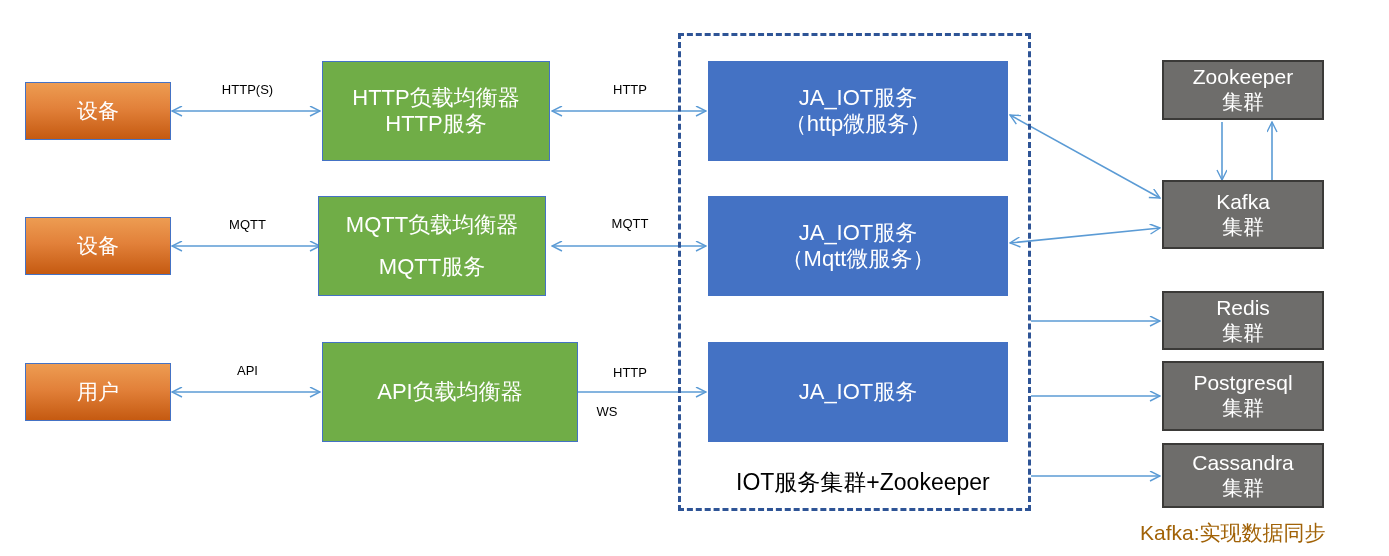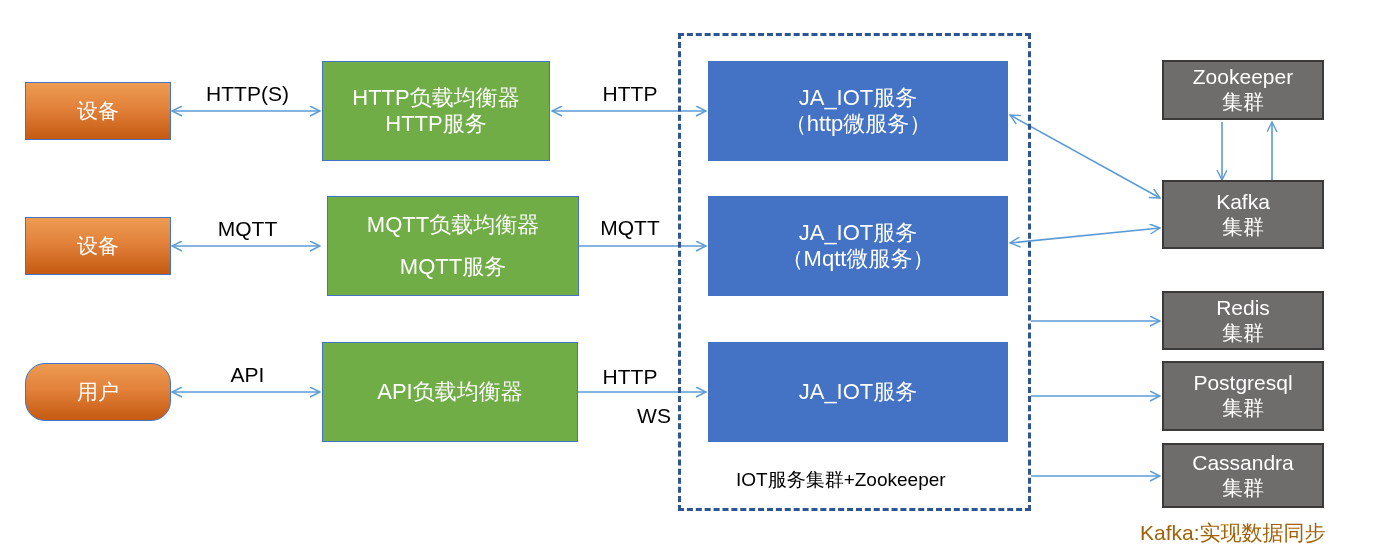--- a/index.html
+++ b/index.html
@@ -59,29 +59,29 @@
   
   .group-box {
     position: absolute;
     box-sizing: border-box;
     border: 3px dashed #2E5496;
     background: transparent;
   }
   .group-caption {
     position: absolute;
     color: #000000;
-    font-size: 19px;
+    font-size: 23px;
     white-space: nowrap;
   }
 
   
   .edge-label {
     position: absolute;
     color: #000000;
-    font-size: 21px;
+    font-size: 13px;
     white-space: nowrap;
     text-align: center;
   }
 
   .footnote {
     position: absolute;
     color: #a16207;
     font-size: 21px;
     white-space: nowrap;
   }
@@ -141,29 +141,29 @@
 
   <div class="group-box" style="left:678px; top:33px; width:353px; height:478px;"></div>
   <div class="group-caption" style="left:736px; top:467px;">IOT服务集群+Zookeeper</div>
 
   <div class="node node-orange" style="left:25px; top:82px; width:146px; height:58px;">
     <span class="node-line">设备</span>
   </div>
   <div class="node node-orange" style="left:25px; top:217px; width:146px; height:58px;">
     <span class="node-line">设备</span>
   </div>
-  <div class="node node-orange" style="left:25px; top:363px; width:146px; height:58px;border-radius:20px;">
+  <div class="node node-orange" style="left:25px; top:363px; width:146px; height:58px;">
     <span class="node-line">用户</span>
   </div>
 
   <div class="node node-green" style="left:322px; top:61px; width:228px; height:100px;">
     <span class="node-line">HTTP负载均衡器</span>
     <span class="node-line">HTTP服务</span>
   </div>
-  <div class="node node-green" style="left:327px; top:196px; width:252px; height:100px;gap:16px;">
+  <div class="node node-green" style="left:318px; top:196px; width:228px; height:100px;gap:16px;">
     <span class="node-line">MQTT负载均衡器</span>
     <span class="node-line">MQTT服务</span>
   </div>
   <div class="node node-green" style="left:322px; top:342px; width:256px; height:100px;">
     <span class="node-line">API负载均衡器</span>
   </div>
 
   <div class="node node-blue" style="left:708px; top:61px; width:300px; height:100px;">
     <span class="node-line">JA_IOT服务</span>
     <span class="node-line">（http微服务）</span>
@@ -197,17 +197,17 @@
     <span class="node-line">集群</span>
   </div>
 
   <div class="edge-label" style="left:175px; top:82px; width:145px;">HTTP(S)</div>
   <div class="edge-label" style="left:175px; top:217px; width:145px;">MQTT</div>
   <div class="edge-label" style="left:175px; top:363px; width:145px;">API</div>
 
   <div class="edge-label" style="left:555px; top:82px; width:150px;">HTTP</div>
   <div class="edge-label" style="left:555px; top:216px; width:150px;">MQTT</div>
   <div class="edge-label" style="left:555px; top:365px; width:150px;">HTTP</div>
-  <div class="edge-label" style="left:579px; top:404px; width:150px;">WS</div>
+  <div class="edge-label" style="left:532px; top:404px; width:150px;">WS</div>
 
   <div class="footnote" style="left:1140px; top:519px;">Kafka:实现数据同步</div>
 
 </div>
 
 </body></html>

